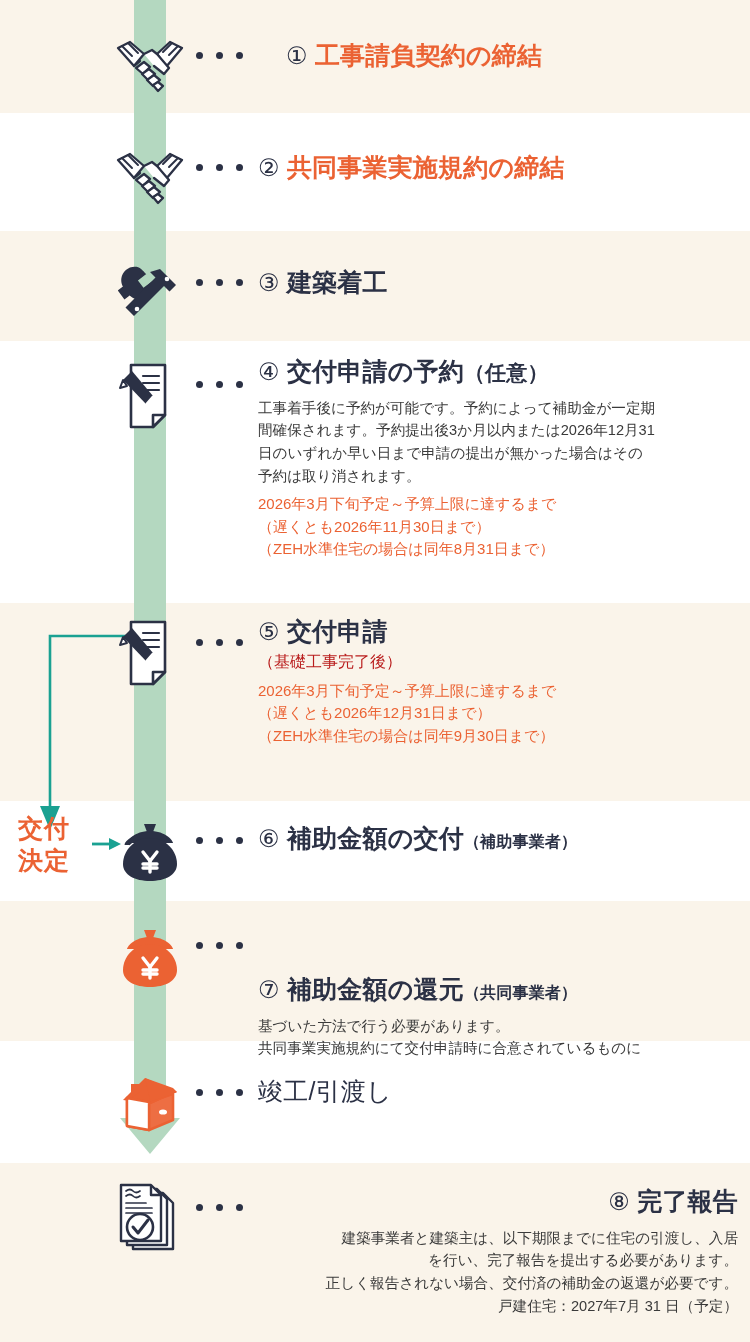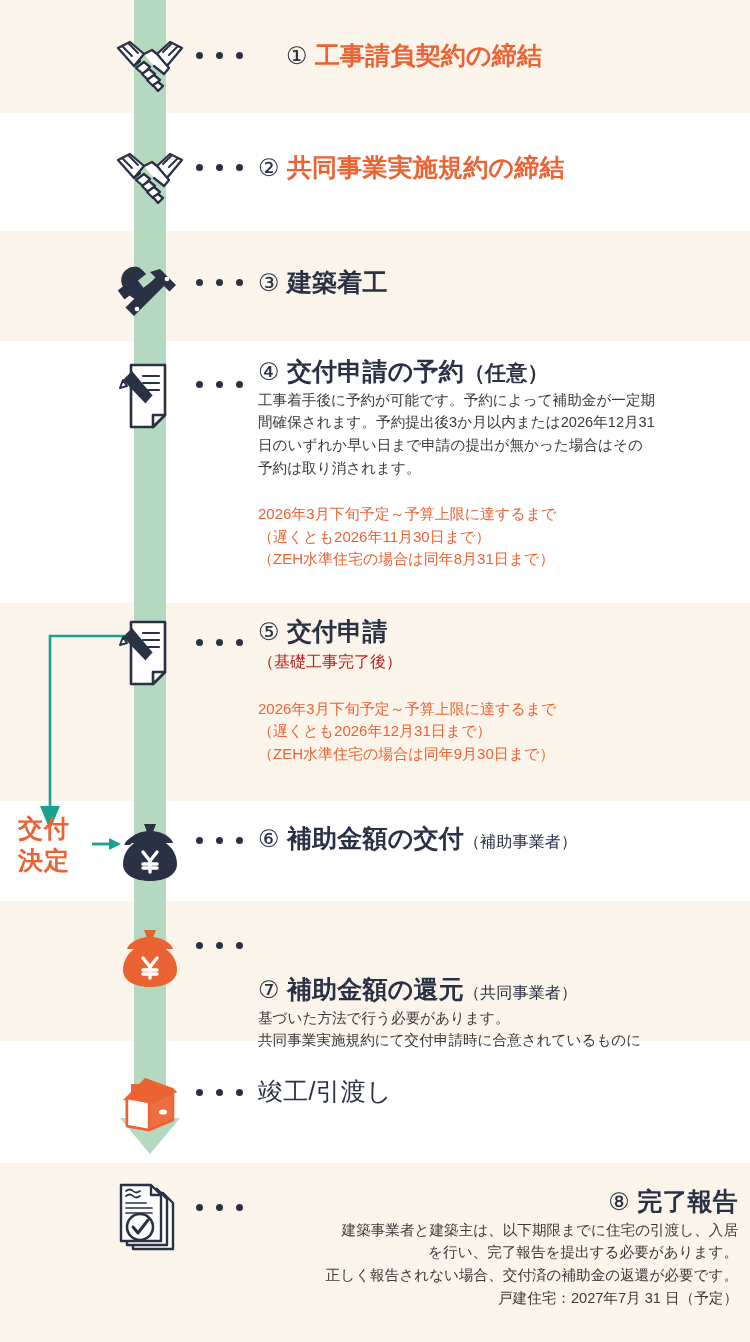--- a/index.html
+++ b/index.html
@@ -104,42 +104,42 @@
     font-size: 24px;
     color: #2b3145;
     font-weight: normal;
   }
   .title .paren {
     font-size: 21px;
     font-weight: bold;
   }
   .title .small-paren {
     font-size: 16px;
-    font-weight: normal;
+    font-weight: bold;
     color: #2b3145;
   }
   .title.plain { font-weight: normal; font-size: 25px; }
 
   .subnote {
     font-size: 16px;
     color: #b91c1c;
     line-height: 1.5;
     margin-top: 3px;
   }
   .desc {
     font-size: 14.6px;
     color: #3a3a3a;
     line-height: 1.55;
-    margin-top: 2px;
+    margin-top: 10px;
   }
   .dates {
     font-size: 15px;
     color: #eb6233;
     line-height: 1.5;
-    margin-top: 24px;
+    margin-top: 6px;
   }
 
   
   #kofu {
     position: absolute;
     left: 18px;
     top: 812px;
     z-index: 5;
     font-size: 25px;
     font-weight: bold;

